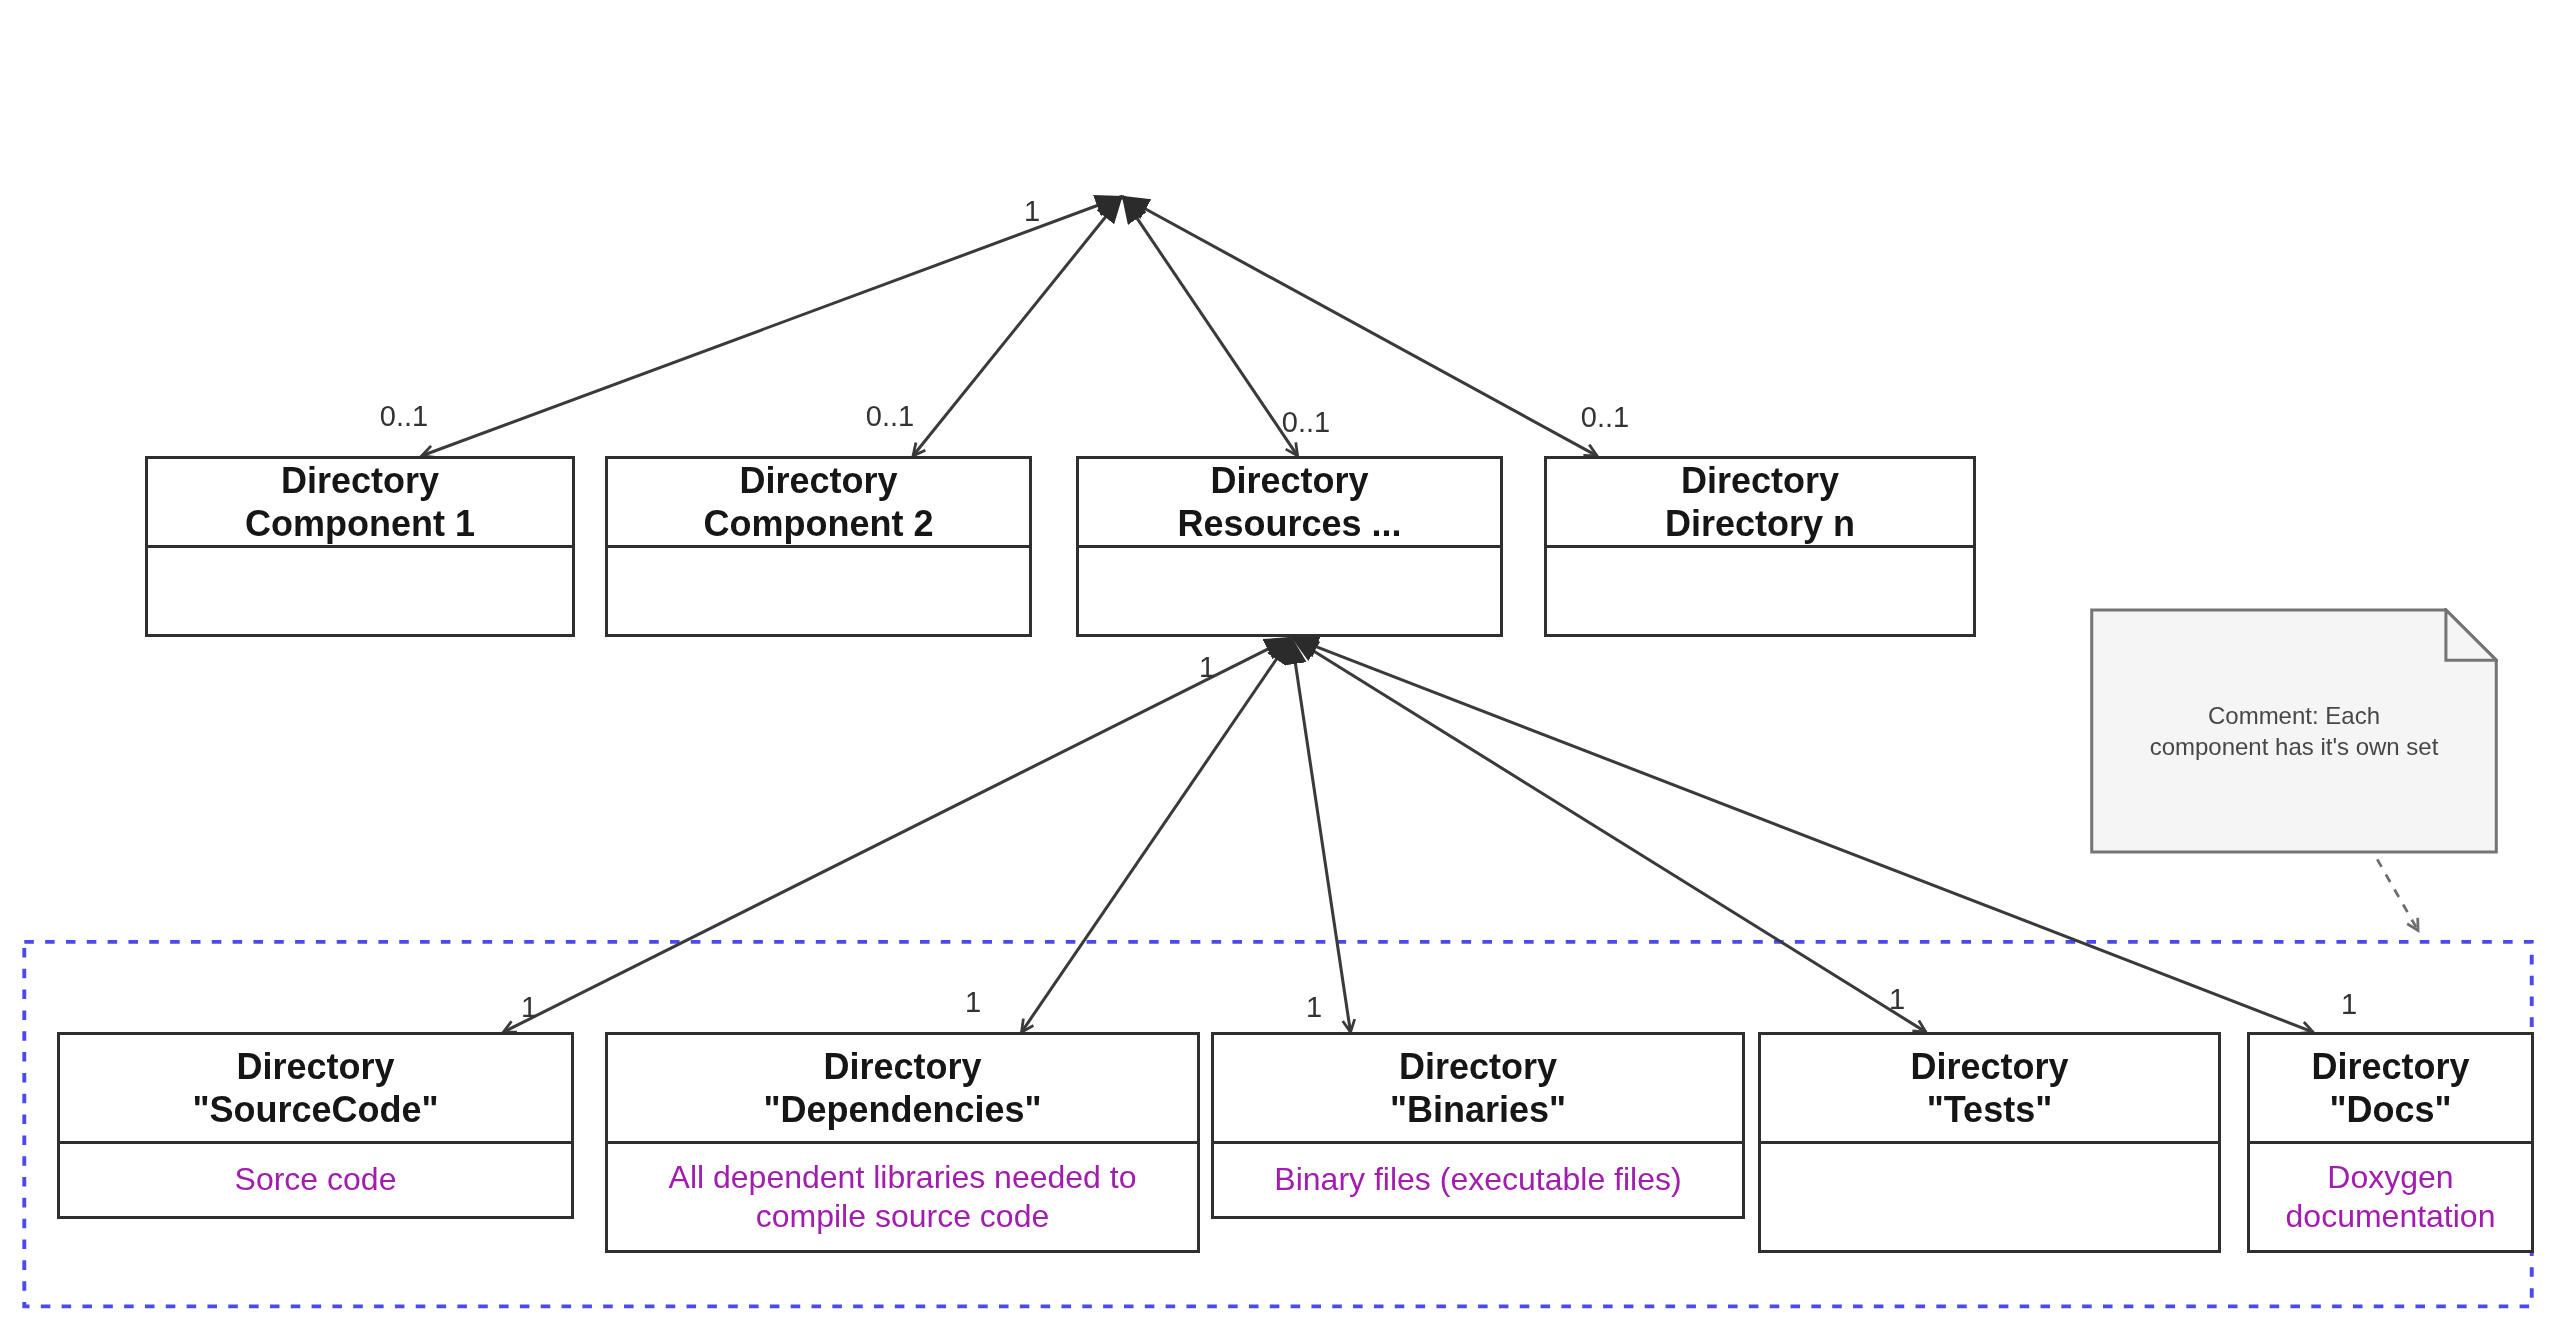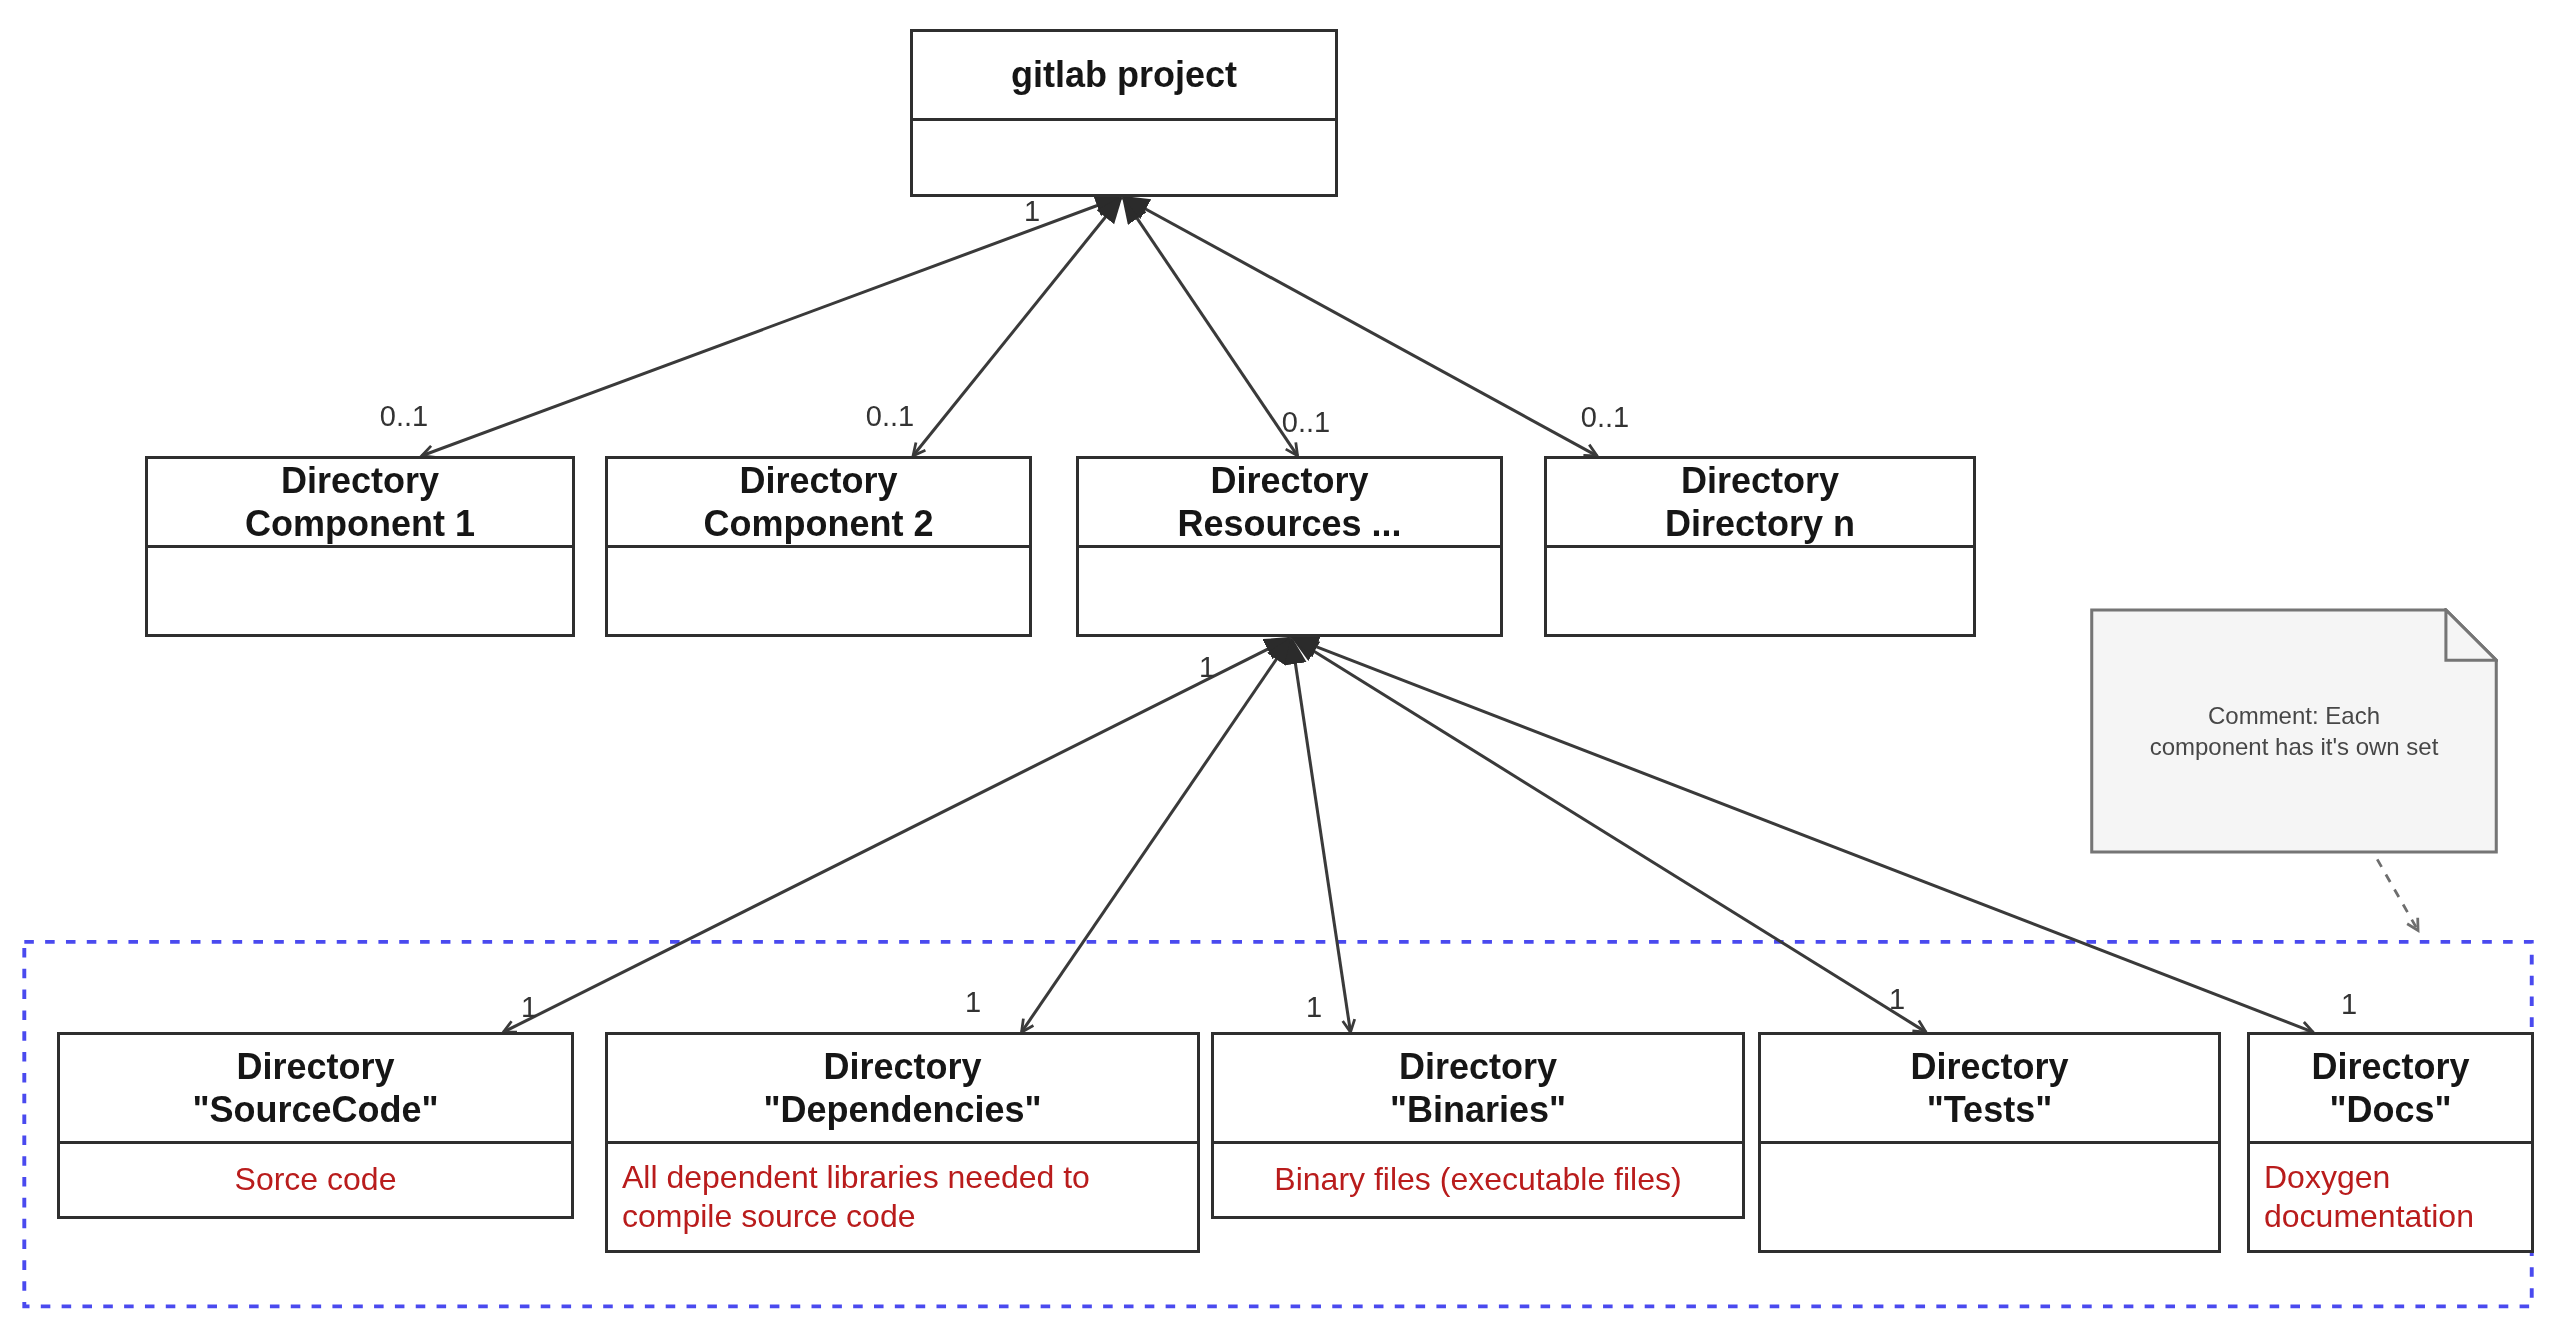--- a/index.html
+++ b/index.html
@@ -37,23 +37,24 @@
     line-height: 1.2;
     color:#161616;
     text-align:center;
     flex: 0 0 auto;
   }
   .uml-body {
     flex: 1 1 auto;
     display:flex;
     align-items:center;
     justify-content:center;
+    text-align:center;
     font-size: 32px;
     line-height: 1.22;
-    color:#b91c1c;
+    color:#a21caf;
     padding: 6px 14px;
   }
   
   .mult {
     position:absolute;
     transform: translate(-50%,-50%);
     font-size: 29px;
     color:#333333;
     z-index: 3;
     white-space: nowrap;
@@ -104,26 +105,20 @@
       <line x1="580" y1="1189" x2="1488" y2="734" marker-end="url(#arrowFilled)" marker-start="url(#arrowBarb)"></line>
       <line x1="1177" y1="1189" x2="1488" y2="734" marker-end="url(#arrowFilled)" marker-start="url(#arrowBarb)"></line>
       <line x1="1556" y1="1189" x2="1488" y2="734" marker-end="url(#arrowFilled)" marker-start="url(#arrowBarb)"></line>
       <line x1="2219" y1="1189" x2="1488" y2="734" marker-end="url(#arrowFilled)" marker-start="url(#arrowBarb)"></line>
       <line x1="2665" y1="1189" x2="1488" y2="734" marker-end="url(#arrowFilled)" marker-start="url(#arrowBarb)"></line>
     </g>
 
     <line x1="2739" y1="990" x2="2786" y2="1072" stroke="#6e6e6e" stroke-width="3.2" stroke-dasharray="10 10" marker-end="url(#arrowBarbGray)"></line>
   </svg>
 
-  <div class="uml-class" style="left:910px; top:29px; width:428px; height:168px;">
-    <div class="uml-title" style="height:89px;">
-      <span>gitlab project</span>
-    </div>
-    <div class="uml-body"></div>
-  </div>
 
   <div class="uml-class" style="left:145px; top:456px; width:430px; height:181px;">
     <div class="uml-title" style="height:89px;">
       <span>Directory</span>
       <span>Component 1</span>
     </div>
     <div class="uml-body"></div>
   </div>
 
   <div class="uml-class" style="left:605px; top:456px; width:427px; height:181px;">

